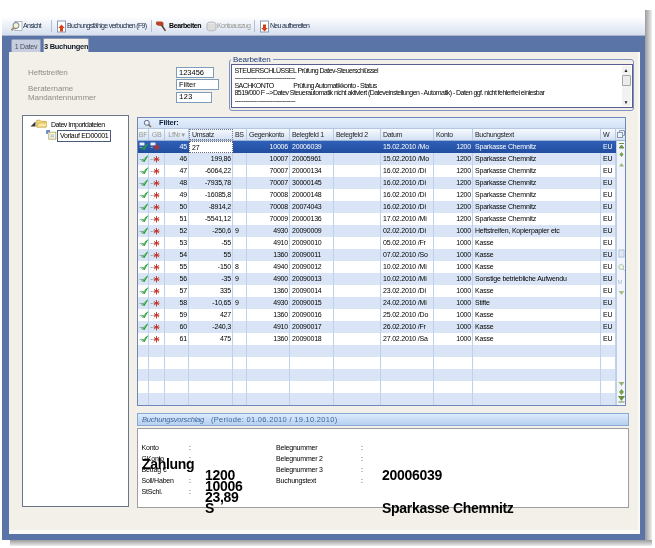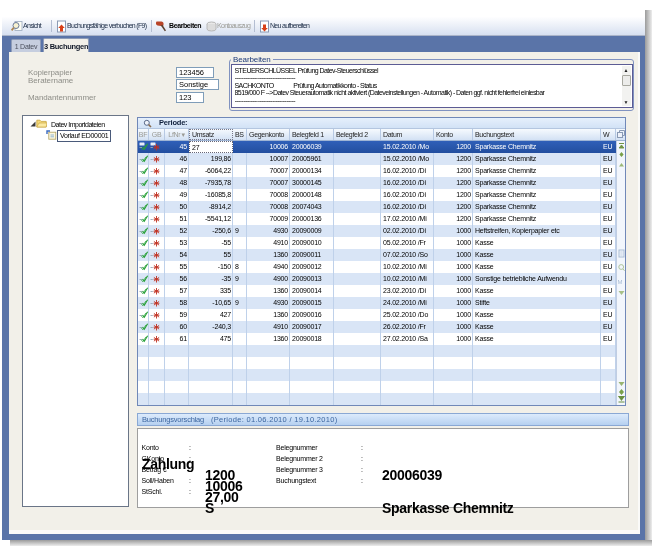--- a/index.html
+++ b/index.html
@@ -121,26 +121,26 @@
   </div>
 
   <div id="framebody" class="abs">
     <div id="tab1" class="tab">1 Datev</div>
     <div id="tab2" class="tab">3 Buchungen</div>
   </div>
 
   <div id="pagelight"></div>
   <div id="page">
 
-    <span class="glabel" style="left:19px; top:16px;">Kopierpapier</span>
-    <span class="glabel" style="left:19px; top:24px;">Beratername</span>
+    <span class="glabel" style="left:19px; top:16px;">Heftstreifen</span>
+    <span class="glabel" style="left:19px; top:32px;">Beratername</span>
     <span class="glabel" style="left:19px; top:41px;">Mandantennummer</span>
     <div class="tbox r" style="left:167px; top:15px; width:38px; height:11px;">123456</div>
-    <div class="tbox" style="left:167px; top:26.5px; width:43px; height:11px;">Sonstige</div>
-    <div class="tbox r" style="left:167px; top:40px; width:28px; height:11px;">123</div>
+    <div class="tbox" style="left:167px; top:26.5px; width:43px; height:11px;">Filter</div>
+    <div class="tbox r" style="left:167px; top:40px; width:36px; height:11px;font-family:Liberation Mono, monospace;">123</div>
 
     <fieldset class="gb" style="left:220px; top:3px; width:405px; height:56px;">
       <legend>Bearbeiten</legend>
     </fieldset>
     <div style="position:absolute; left:221.5px; top:11.5px; width:402px; height:44px; background:#fff; border:1px solid #5c5c94;">
       <div id="proto-text">STEUERSCHLÜSSEL Prüfung Datev-Steuerschlüssel<br>
 ----------------------------------<br>
 SACHKONTO&nbsp;&nbsp;&nbsp;&nbsp;&nbsp;&nbsp;&nbsp;&nbsp;&nbsp;&nbsp;&nbsp;&nbsp;&nbsp;&nbsp;Prüfung Automatikkonto - Status<br>
 8519/000 F --&gt;Datev Steuerautomatik nicht aktiviert (Dateveinstellungen - Automatik) - Daten ggf. nicht fehlerfrei einlesbar<br>
 ----------------------------------</div>
@@ -167,21 +167,21 @@
       </svg>
       <span class="titem" style="left:34px; top:13.5px; border:1px solid #4a5a7a; background:#fff; padding:0.5px 2px; letter-spacing:-0.3px;">Vorlauf ED00001</span>
     </div>
 
     <div id="grid">
       <div id="filterrow">
         <svg class="abs" style="left:5px;top:1px;" width="9" height="9" viewBox="0 0 9 9">
           <circle cx="3.8" cy="3.8" r="2.5" fill="#eef2fa" stroke="#5a6a8a" stroke-width="1"></circle>
           <line x1="5.6" y1="5.6" x2="8" y2="8" stroke="#8a6a4a" stroke-width="1.5"></line>
         </svg>
-        <span style="position:absolute; left:21px;">Periode:</span>
+        <span style="position:absolute; left:21px;">Filter:</span>
       </div>
       <div id="headrow">
           <span class="hc gray" style="left:0px;width:11px;text-align:center;padding:0;">BF</span>
           <span class="hc gray" style="left:11px;width:16px;text-align:center;padding:0;">GB</span>
           <span class="hc gray" style="left:27px;width:24px;text-align:center;padding:0;">LfNr ▾</span>
           <span class="hc " style="left:51px;width:44px;border:1px dotted #778;border-right:1px dotted #778;line-height:10px;">Umsatz</span>
           <span class="hc " style="left:95px;width:14px;">BS</span>
           <span class="hc " style="left:109px;width:43px;">Gegenkonto</span>
           <span class="hc " style="left:152px;width:44px;">Belegfeld 1</span>
           <span class="hc " style="left:196px;width:47px;">Belegfeld 2</span>
@@ -653,34 +653,34 @@
   <path d="M4.5 254 L2 251 L7 251 Z M4.5 248 L2 251 L7 251 Z" fill="#7aa04a"></path>
   <path d="M1.5 261 L7.5 261 M4.5 259 L7 255.5 L2 255.5 Z" stroke="#6a9040" fill="#6a9040" stroke-width="1.2"></path>
 </svg></div>
       <svg class="abs" style="left:479px;top:12px;" width="8" height="9" viewBox="0 0 8 9">
         <rect x="0.5" y="2.5" width="5" height="5" fill="#eef2fa" stroke="#8a9ab4"></rect>
         <path d="M2.5 2.5 L2.5 0.5 L7.5 0.5 L7.5 5.5 L5.5 5.5" fill="none" stroke="#8a9ab4"></path>
       </svg>
     </div>
 
     <div id="fbar">
-        <span style="position:absolute;left:4px;">Buchungsvorschlag</span>
+        <span style="position:absolute;left:4px;font-style:italic;">Buchungsvorschlag</span>
         <span style="position:absolute;left:73px;letter-spacing:0.3px;">(Periode: 01.06.2010 / 19.10.2010)</span>
       </div>
     <div id="fbox">
       <span class="fv" style="left:4px; top:3px;">Zahlung</span>
       <span class="fl" style="left:3.5px; top:14px;">Konto</span>
         <span class="fl" style="left:51px; top:14px;">:</span>
         <span class="fv" style="left:67px; top:13.5px;">1200</span>
       <span class="fl" style="left:3.5px; top:25px;">GKonto</span>
         <span class="fl" style="left:51px; top:25px;">:</span>
         <span class="fv" style="left:67px; top:24.5px;">10006</span>
       <span class="fl" style="left:3.5px; top:36px;">Betrag €</span>
         <span class="fl" style="left:51px; top:36px;">:</span>
-        <span class="fv" style="left:67px; top:35.5px;">27,00</span>
+        <span class="fv" style="left:67px; top:35.5px;">23,89</span>
       <span class="fl" style="left:3.5px; top:47px;">Soll/Haben</span>
         <span class="fl" style="left:51px; top:47px;">:</span>
         <span class="fv" style="left:67px; top:46.5px;">S</span>
       <span class="fl" style="left:3.5px; top:58px;">StSchl.</span>
         <span class="fl" style="left:51px; top:58px;">:</span>
       <span class="fl" style="left:138px; top:14px;">Belegnummer</span>
         <span class="fl" style="left:223px; top:14px;">:</span>
         <span class="fv" style="left:244px; top:13.5px;">20006039</span>
       <span class="fl" style="left:138px; top:25px;">Belegnummer 2</span>
         <span class="fl" style="left:223px; top:25px;">:</span>

